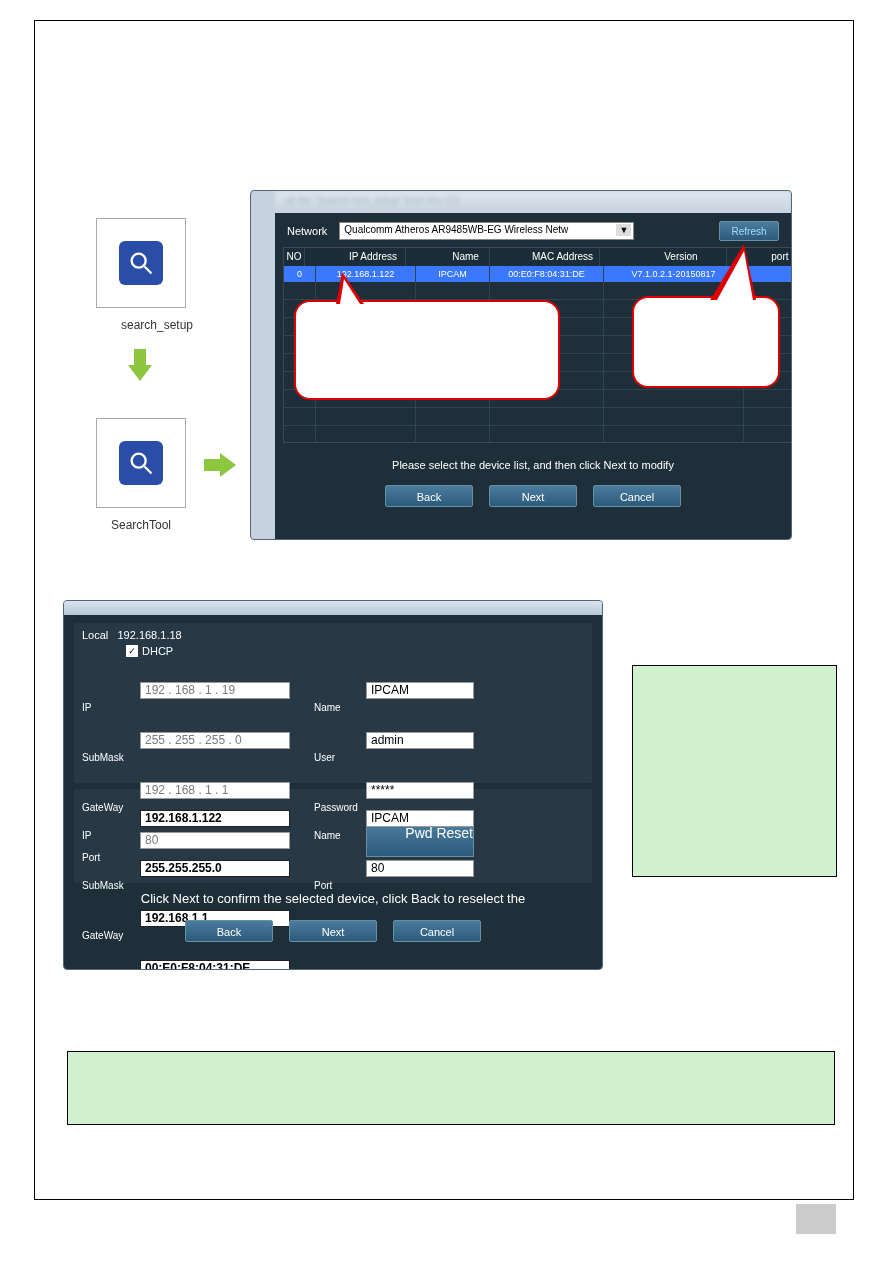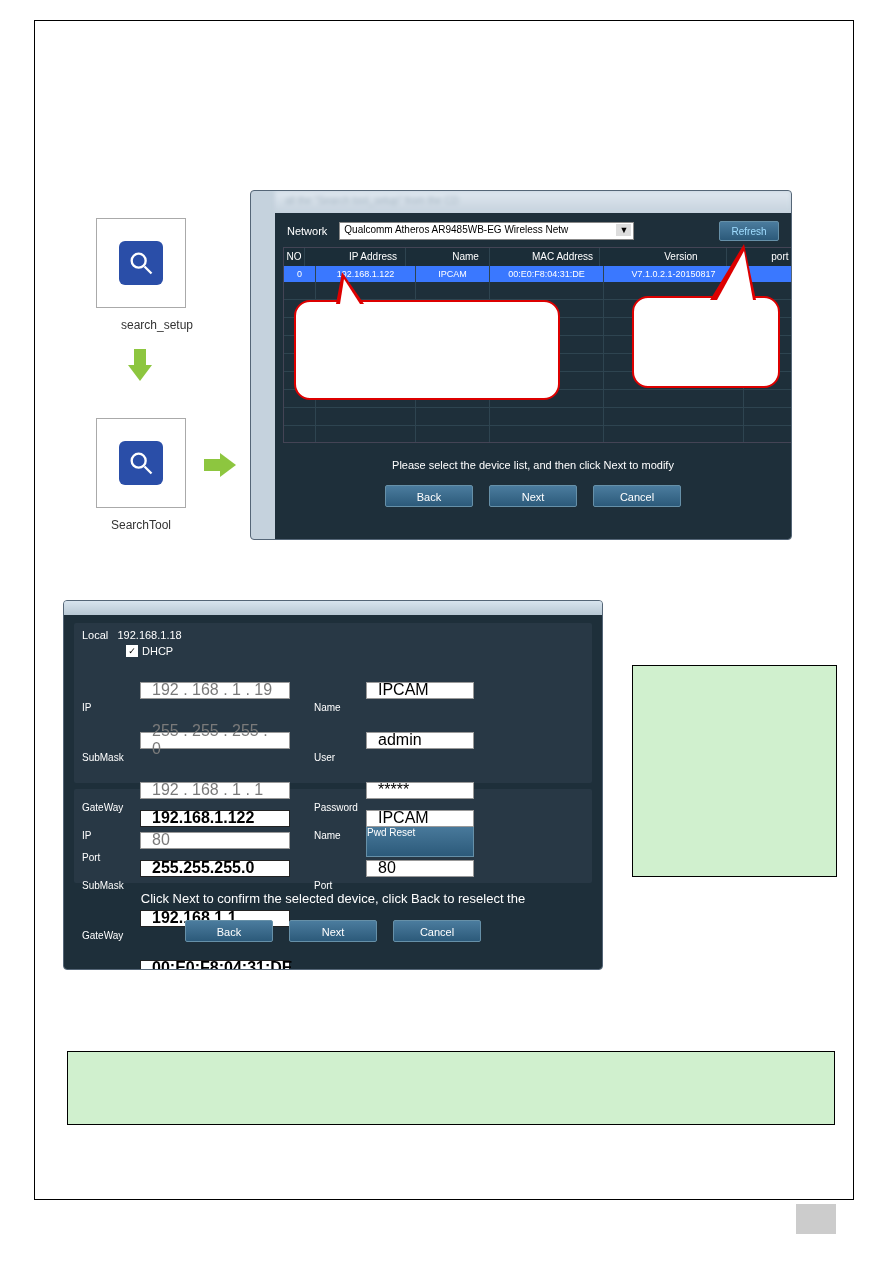--- a/index.html
+++ b/index.html
@@ -58,24 +58,24 @@
   .sec1 { height: 160px; } .sec2 { height: 94px; }
   .local-row { display: flex; align-items: flex-start; gap: 25px; }
   .local-l { width: 106px; }
   .local-l > div { margin-bottom: 4px; }
   .dhcp { display: flex; align-items: center; gap: 4px; margin-top: 2px; }
   .dhcp-box { width: 12px; height: 12px; background: #fff; display: inline-flex; align-items: center; justify-content: center; color: #000; font-size: 9px; }
   .info-text { color: #d0e0e8; font-size: 10px; width: 200px; line-height: 14px; }
   .cfg-grid { display: grid; grid-template-columns: 58px 150px 24px 52px 108px; row-gap: 4px; align-items: center; margin-top: 6px; }
   .cfg-grid2 { display: grid; grid-template-columns: 58px 150px 24px 52px 108px; row-gap: 4px; align-items: center; }
   .lbl { color: #fff; font-size: 10px; margin-top: 35px; }
-  .inp { height: 17px; background: #fff; border: 1px solid #999; color: #000; font-size: 16px; padding: 0 11px; display: flex; align-items: center; }
+  .inp { height: 17px; background: #fff; border: 1px solid #999; color: #000; font-size: 12px; padding: 0 4px; display: flex; align-items: center; }
   .inp.dis { color: #7a7a7a; }
   .inp.bb { border: 1px solid #222; font-weight: bold; }
-  .pwd-btn { grid-column: 5; height: 34px; background: linear-gradient(#4b7c9e, #2c5a7a); color: #fff; font-size: 10px; text-align: left; line-height: 18px; border: 1px solid #6690a8; }
+  .pwd-btn { grid-column: 5; height: 34px; background: linear-gradient(#4b7c9e, #2c5a7a); color: #fff; font-size: 14px; text-align: right; line-height: 18px; border: 1px solid #6690a8; }
   .instr2 { color: #fff; font-size: 13px; text-align: center; margin-top: 8px; }
 
   .note-box1 { position: absolute; left: 632px; top: 665px; width: 205px; height: 212px; border: 1px solid #000; background: #d0f0ce; }
   .note-box2 { position: absolute; left: 67px; top: 1051px; width: 768px; height: 74px; border: 1px solid #000; background: #d0f0ce; }
   .page-num-box { position: absolute; left: 796px; top: 1204px; width: 40px; height: 30px; background: #ccc; }
 </style>
 </head>
 <body>
 
 <div class="page-border"></div>

